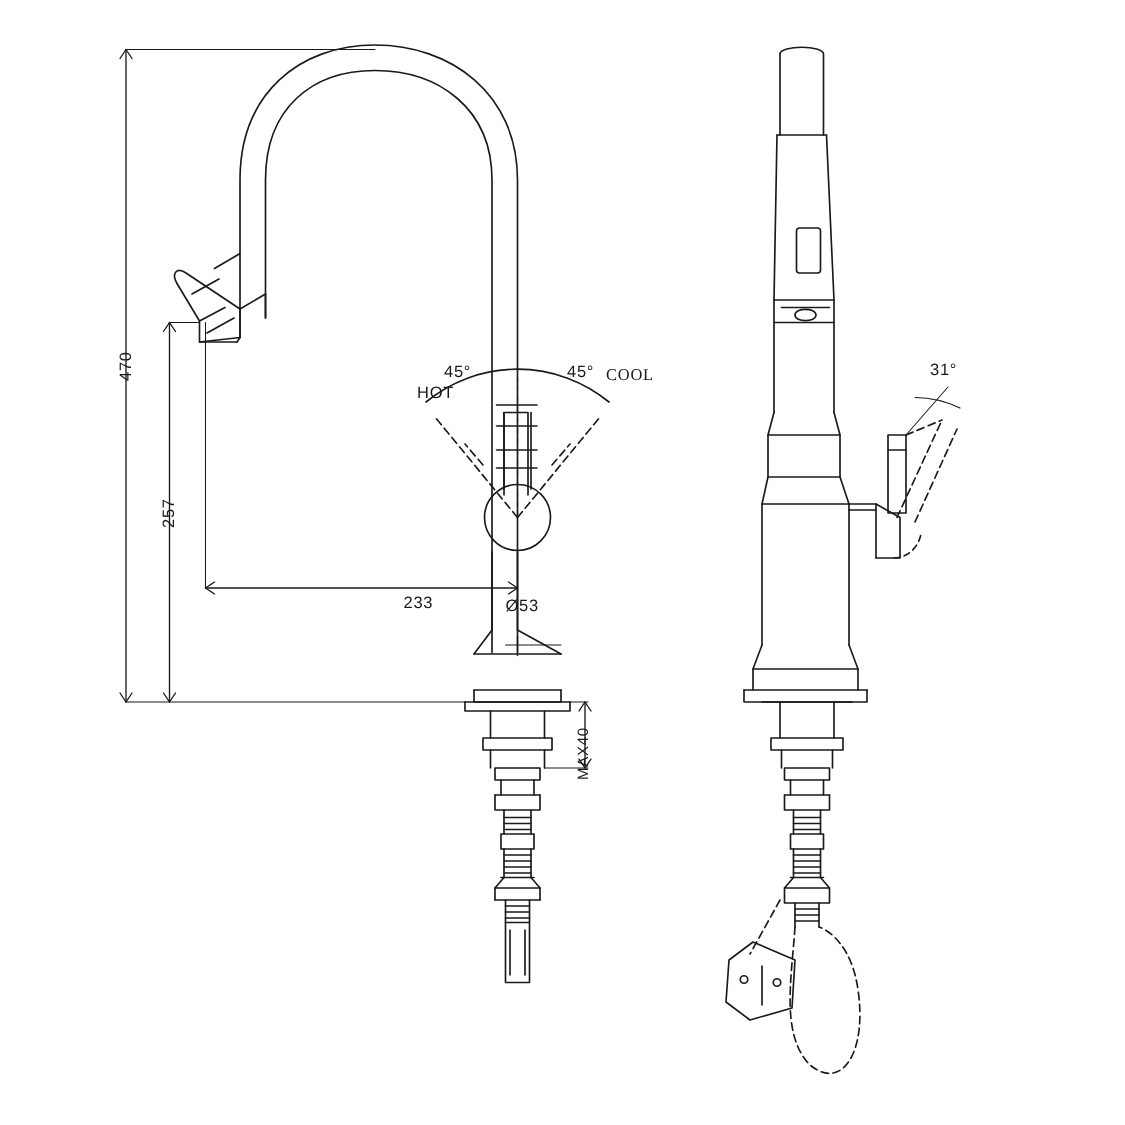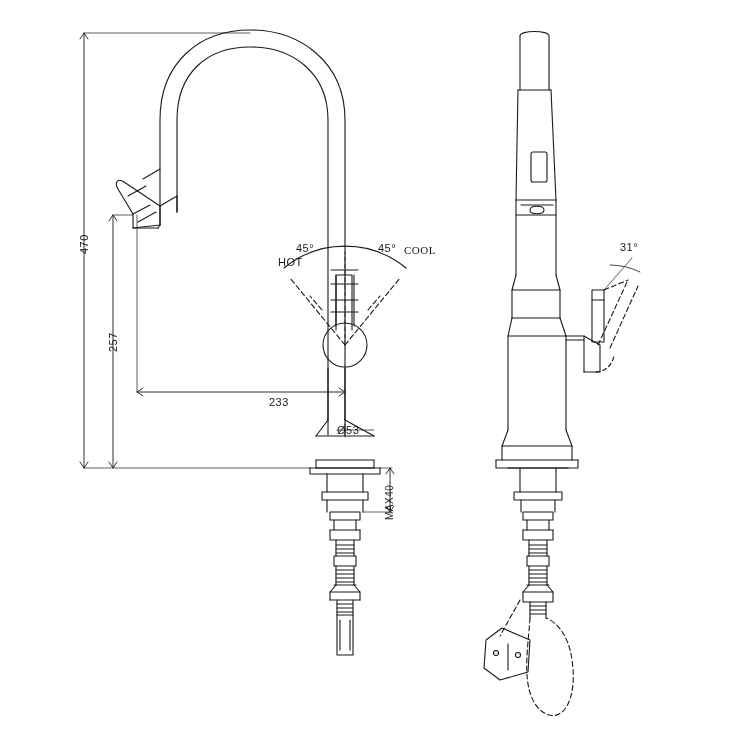--- a/index.html
+++ b/index.html
@@ -227,21 +227,21 @@
 
     </g>
   </svg>
 
   <div class="dim-label vert" style="left:78px; top:254px;">470</div>
 
   <div class="dim-label vert" style="left:107px; top:352px;">257</div>
 
   <div class="dim-label" style="left:230px; top:396px;margin-left:39px;">233</div>
 
-  <div class="dim-label" style="left:337px; top:424px;">Ø53</div>
+  <div class="dim-label" style="left:337px; top:398px;">Ø53</div>
 
   <div class="dim-label vert" style="left:384px; top:520px; font-size:10px;">MAX40</div>
 
   <div class="dim-label" style="left:261px; top:256px;padding-left:17px;">HOT</div>
 
   <div class="dim-label" style="left:296px; top:242px;">45°</div>
 
   <div class="dim-label" style="left:378px; top:242px;">45°</div>
 
   <div class="dim-label" style="left:404px; top:244px;font-family:Liberation Serif, serif;">COOL</div>

